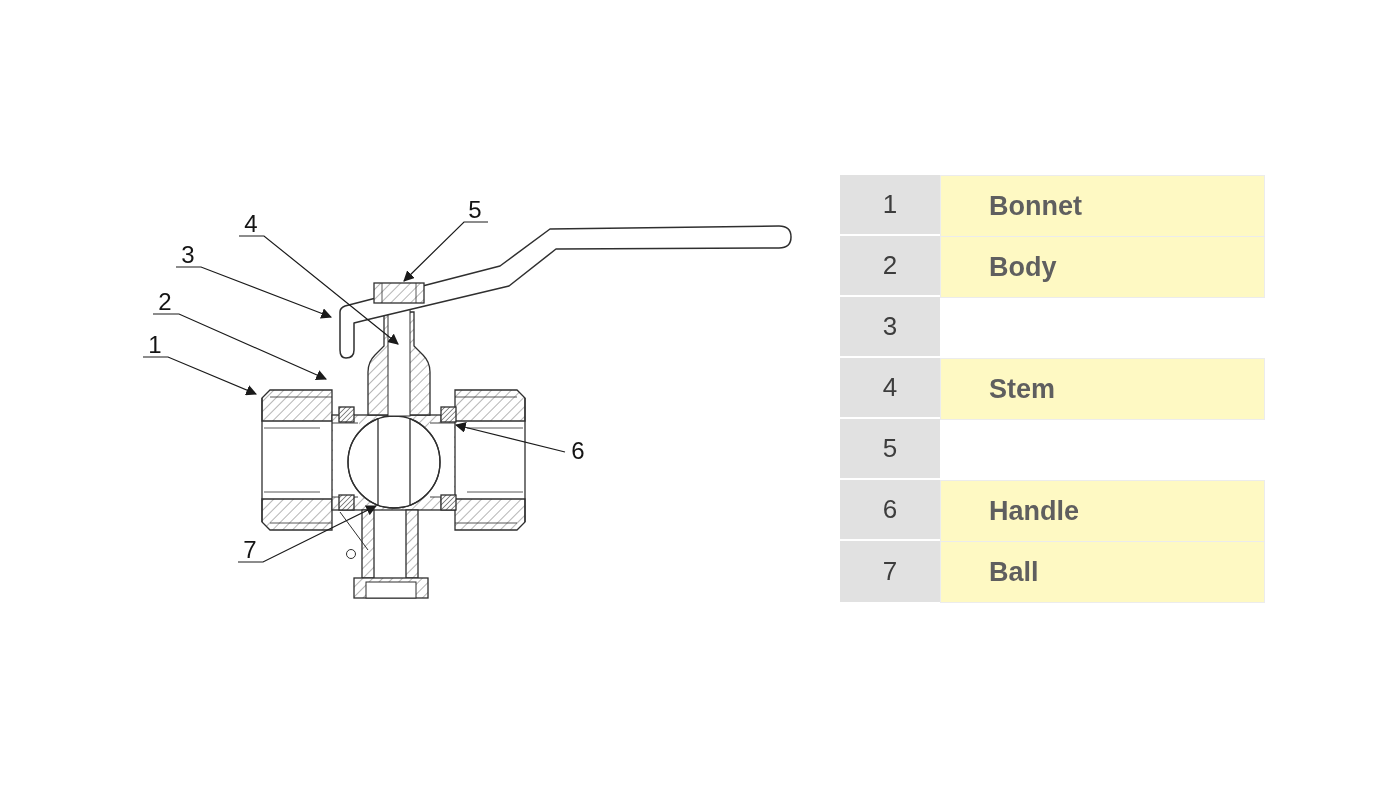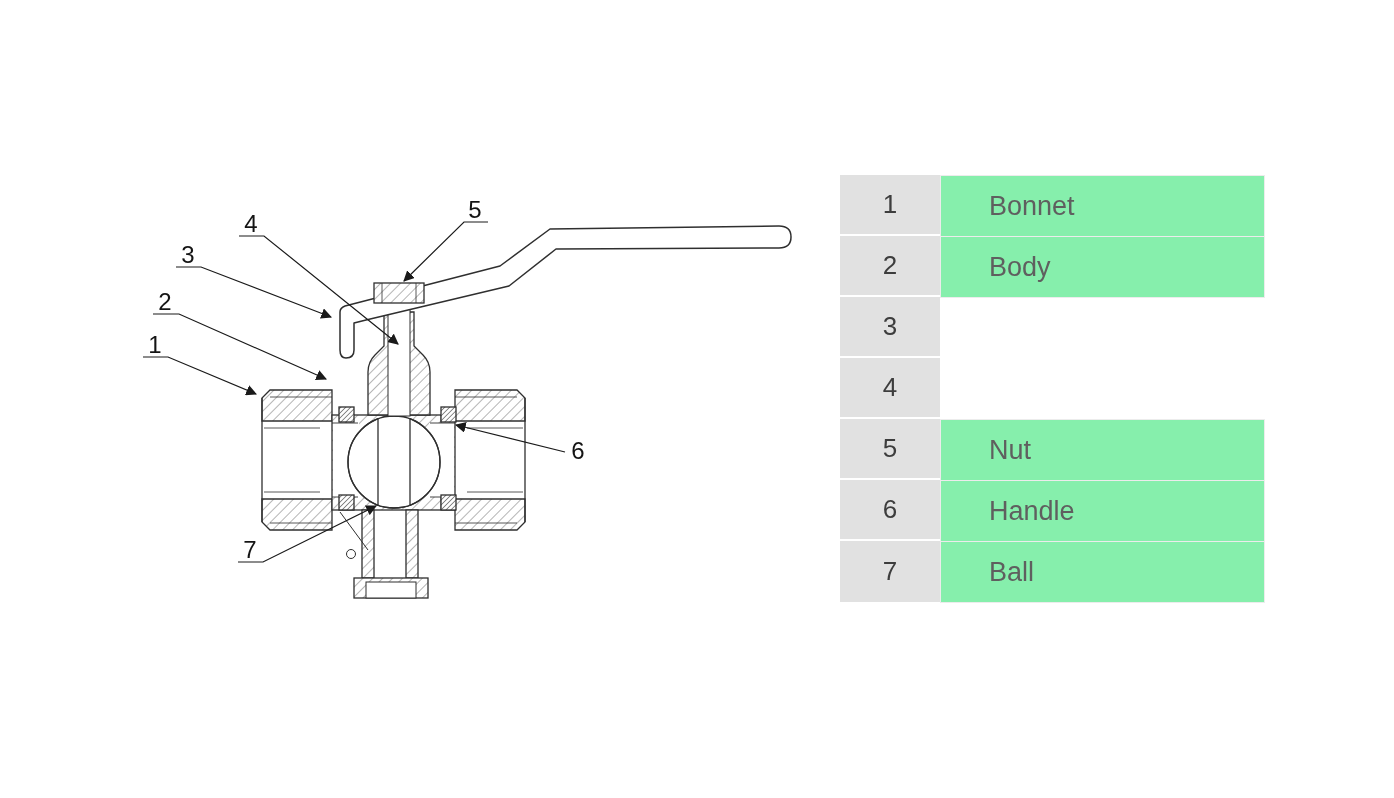--- a/index.html
+++ b/index.html
@@ -15,24 +15,25 @@
 
   .parts-table { position:absolute; left:840px; top:175px; width:425px; }
   .pt-row { display:flex; height:61px; }
   .pt-num {
     width:100px; background:#e1e1e1; color:#3d3d3d;
     display:flex; align-items:center; justify-content:center;
     font-size:26px; border-bottom:2px solid #ffffff;
   }
   .pt-row:last-child .pt-num { border-bottom:none; }
   .pt-label {
-    flex:1; background:#86efac; border:1px solid #ececec;
+    flex:1; background:#fef9c3; border:1px solid #ececec;
     color:#5f5f5f; font-size:27px;
     display:flex; align-items:center; padding-left:48px;
     margin-bottom:-1px;
+    font-weight:bold;
   }
   .callout-num {
     font-family:"Liberation Sans", sans-serif;
     font-size:24px; fill:#141414;
   }
 </style>
 </head>
 <body>
 
 <div class="canvas">
@@ -151,24 +152,24 @@
     </div>
     <div class="pt-row">
       <div class="pt-num">2</div>
       <div class="pt-label">Body</div>
     </div>
     <div class="pt-row">
       <div class="pt-num">3</div>
     </div>
     <div class="pt-row">
       <div class="pt-num">4</div>
+      <div class="pt-label">Stem</div>
     </div>
     <div class="pt-row">
       <div class="pt-num">5</div>
-      <div class="pt-label">Nut</div>
     </div>
     <div class="pt-row">
       <div class="pt-num">6</div>
       <div class="pt-label">Handle</div>
     </div>
     <div class="pt-row">
       <div class="pt-num">7</div>
       <div class="pt-label">Ball</div>
     </div>
   </div>

